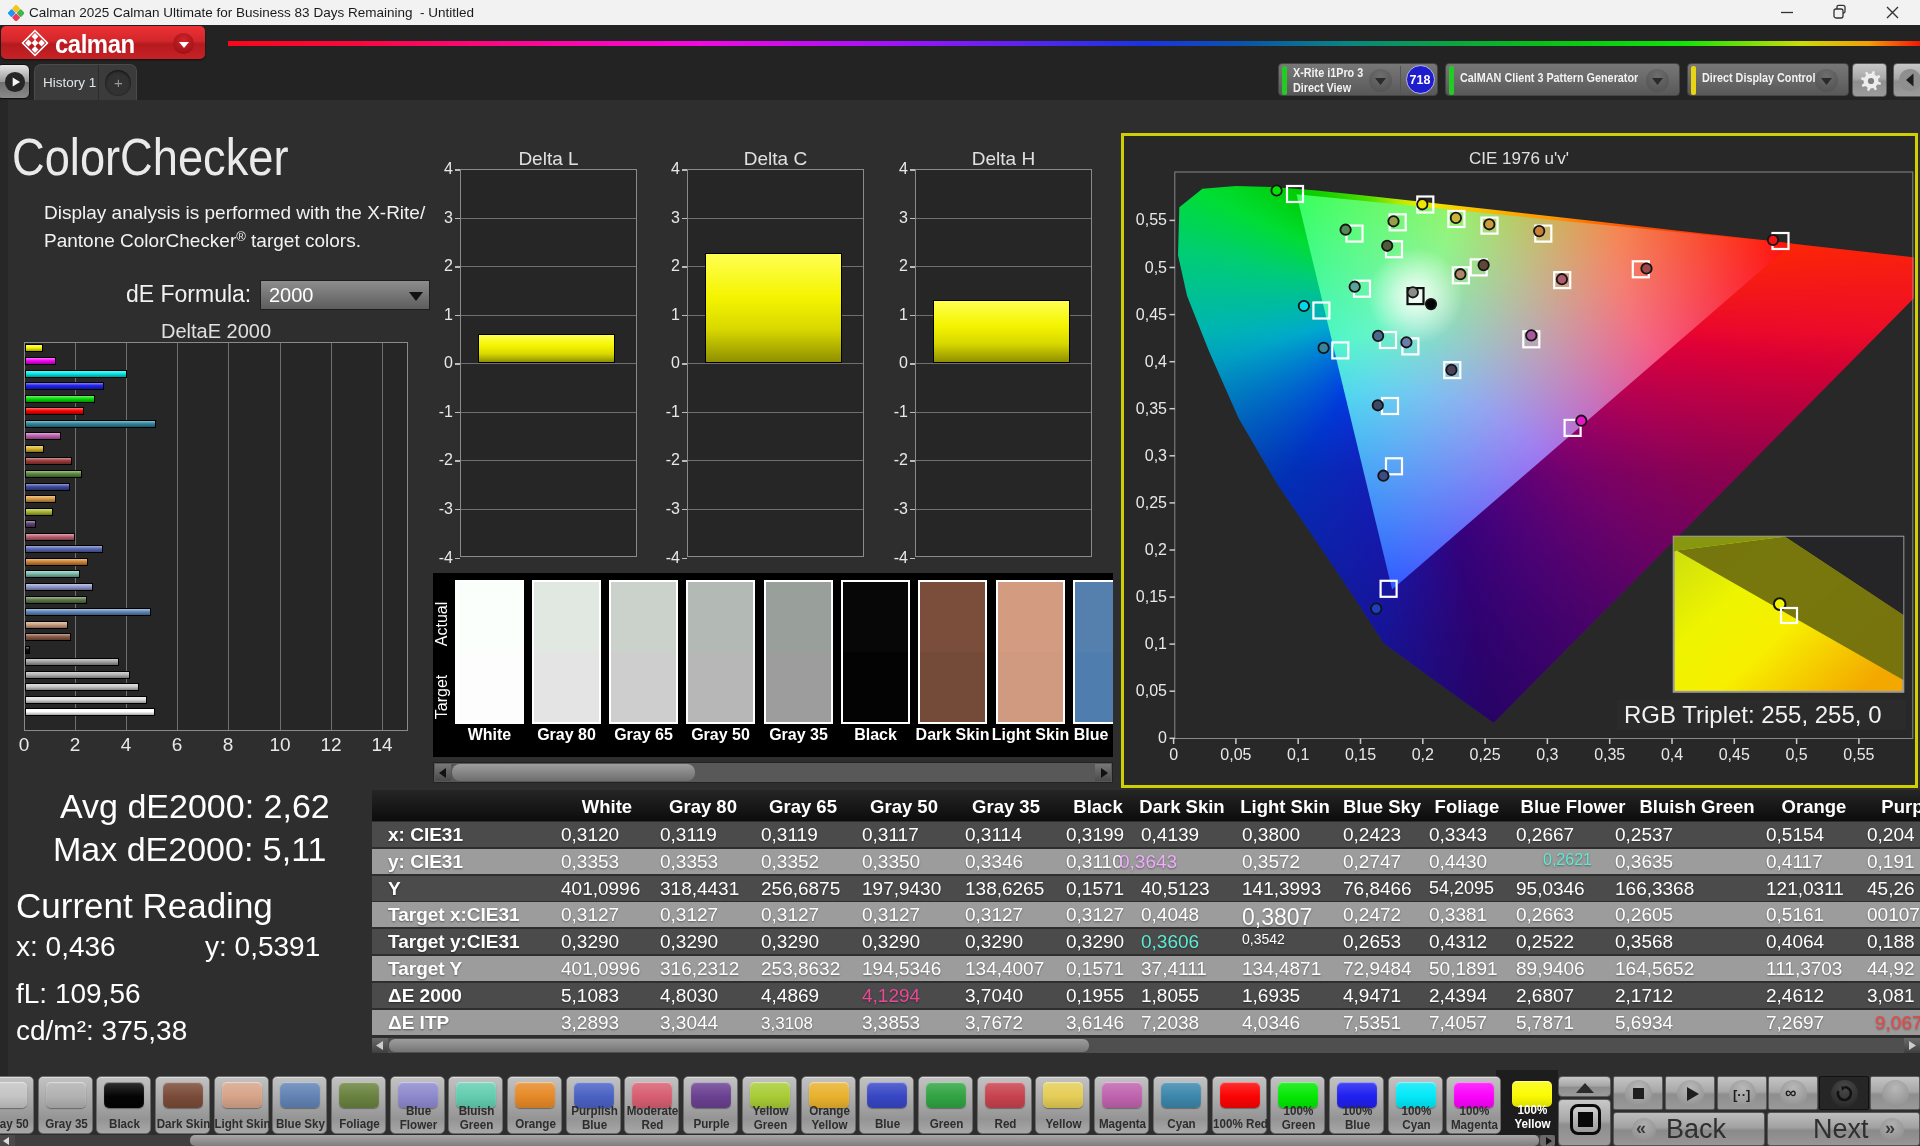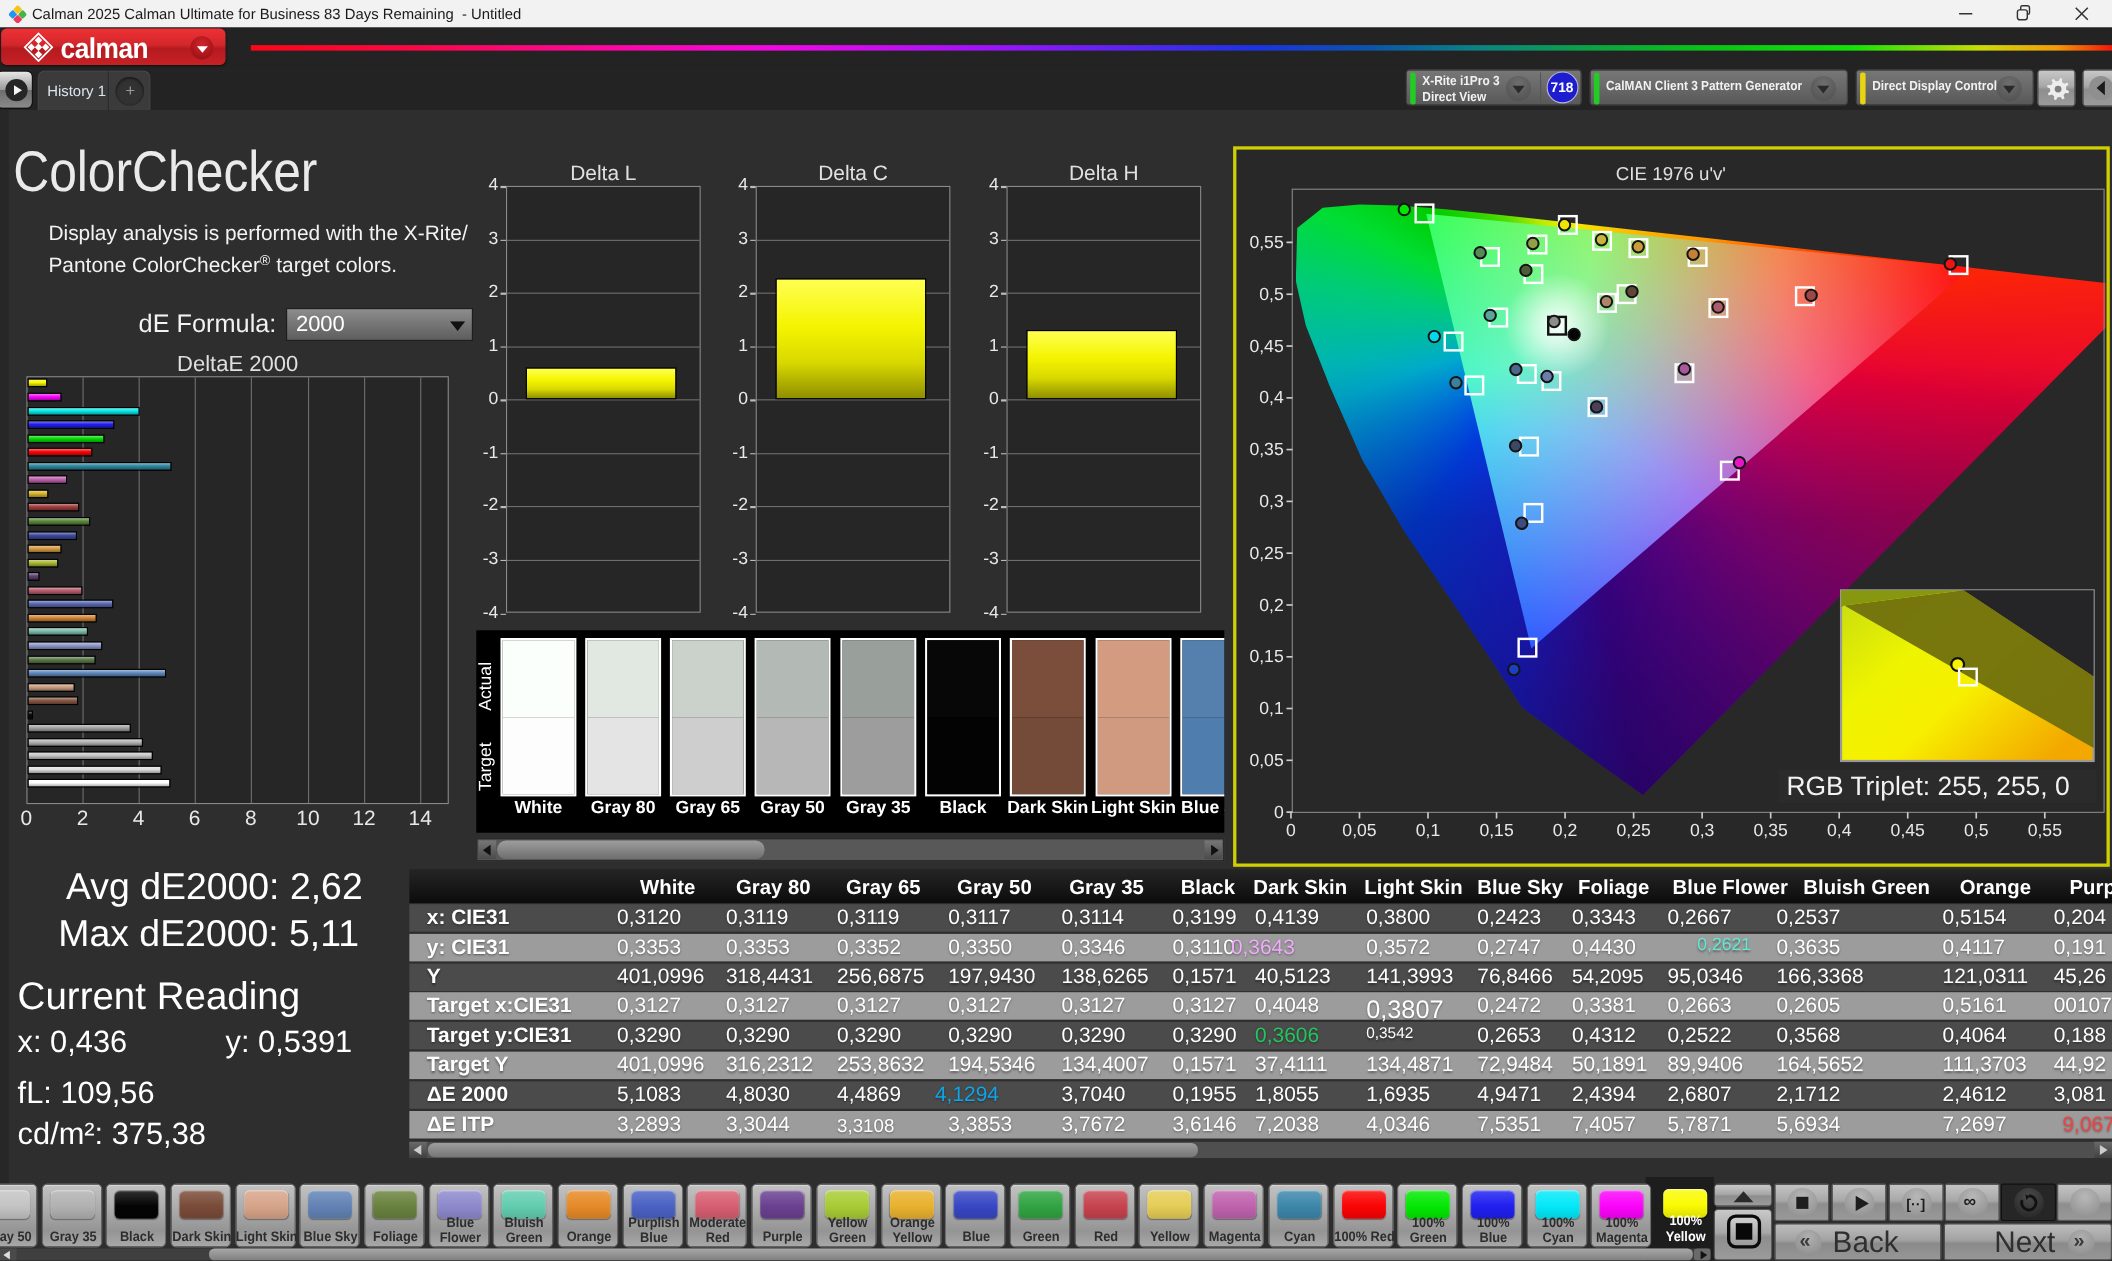--- a/index.html
+++ b/index.html
@@ -413,21 +413,21 @@
 <div class="a" style="left:1394px;top:114px;font-size:19px;color:#fff;text-shadow:0 1px 2px rgba(0,0,0,.4)">0,5161</div>
 <div class="a" style="left:1495px;top:114px;font-size:19px;color:#fff;text-shadow:0 1px 2px rgba(0,0,0,.4)">00107</div>
 <div class="a" style="left:0;top:139px;width:1548px;height:24.5px;background:#4b4b4b"></div>
 <div class="a" style="left:16px;top:141px;font-size:19px;font-weight:bold;color:#fff;text-shadow:0 1px 2px rgba(0,0,0,.45)">Target y:CIE31</div>
 <div class="a" style="left:189px;top:141px;font-size:19px;color:#fff;text-shadow:0 1px 2px rgba(0,0,0,.4)">0,3290</div>
 <div class="a" style="left:288px;top:141px;font-size:19px;color:#fff;text-shadow:0 1px 2px rgba(0,0,0,.4)">0,3290</div>
 <div class="a" style="left:389px;top:141px;font-size:19px;color:#fff;text-shadow:0 1px 2px rgba(0,0,0,.4)">0,3290</div>
 <div class="a" style="left:490px;top:141px;font-size:19px;color:#fff;text-shadow:0 1px 2px rgba(0,0,0,.4)">0,3290</div>
 <div class="a" style="left:593px;top:141px;font-size:19px;color:#fff;text-shadow:0 1px 2px rgba(0,0,0,.4)">0,3290</div>
 <div class="a" style="left:694px;top:141px;font-size:19px;color:#fff;text-shadow:0 1px 2px rgba(0,0,0,.4)">0,3290</div>
-<div class="a" style="left:769px;top:141px;font-size:19px;color:#22c55e;text-shadow:0 1px 2px rgba(0,0,0,.4)">0,3606</div>
+<div class="a" style="left:769px;top:141px;font-size:19px;color:#5eead4;text-shadow:0 1px 2px rgba(0,0,0,.4)">0,3606</div>
 <div class="a" style="left:870px;top:141px;font-size:14px;color:#fff;text-shadow:0 1px 2px rgba(0,0,0,.4)">0,3542</div>
 <div class="a" style="left:971px;top:141px;font-size:19px;color:#fff;text-shadow:0 1px 2px rgba(0,0,0,.4)">0,2653</div>
 <div class="a" style="left:1057px;top:141px;font-size:19px;color:#fff;text-shadow:0 1px 2px rgba(0,0,0,.4)">0,4312</div>
 <div class="a" style="left:1144px;top:141px;font-size:19px;color:#fff;text-shadow:0 1px 2px rgba(0,0,0,.4)">0,2522</div>
 <div class="a" style="left:1243px;top:141px;font-size:19px;color:#fff;text-shadow:0 1px 2px rgba(0,0,0,.4)">0,3568</div>
 <div class="a" style="left:1394px;top:141px;font-size:19px;color:#fff;text-shadow:0 1px 2px rgba(0,0,0,.4)">0,4064</div>
 <div class="a" style="left:1495px;top:141px;font-size:19px;color:#fff;text-shadow:0 1px 2px rgba(0,0,0,.4)">0,188</div>
 <div class="a" style="left:0;top:166px;width:1548px;height:24.5px;background:#9c9c9c"></div>
 <div class="a" style="left:16px;top:168px;font-size:19px;font-weight:bold;color:#fff;text-shadow:0 1px 2px rgba(0,0,0,.45)">Target Y</div>
 <div class="a" style="left:189px;top:168px;font-size:19px;color:#fff;text-shadow:0 1px 2px rgba(0,0,0,.4)">401,0996</div>
@@ -442,21 +442,21 @@
 <div class="a" style="left:1057px;top:168px;font-size:19px;color:#fff;text-shadow:0 1px 2px rgba(0,0,0,.4)">50,1891</div>
 <div class="a" style="left:1144px;top:168px;font-size:19px;color:#fff;text-shadow:0 1px 2px rgba(0,0,0,.4)">89,9406</div>
 <div class="a" style="left:1243px;top:168px;font-size:19px;color:#fff;text-shadow:0 1px 2px rgba(0,0,0,.4)">164,5652</div>
 <div class="a" style="left:1394px;top:168px;font-size:19px;color:#fff;text-shadow:0 1px 2px rgba(0,0,0,.4)">111,3703</div>
 <div class="a" style="left:1495px;top:168px;font-size:19px;color:#fff;text-shadow:0 1px 2px rgba(0,0,0,.4)">44,92</div>
 <div class="a" style="left:0;top:193px;width:1548px;height:24.5px;background:#4b4b4b"></div>
 <div class="a" style="left:16px;top:195px;font-size:19px;font-weight:bold;color:#fff;text-shadow:0 1px 2px rgba(0,0,0,.45)">ΔE 2000</div>
 <div class="a" style="left:189px;top:195px;font-size:19px;color:#fff;text-shadow:0 1px 2px rgba(0,0,0,.4)">5,1083</div>
 <div class="a" style="left:288px;top:195px;font-size:19px;color:#fff;text-shadow:0 1px 2px rgba(0,0,0,.4)">4,8030</div>
 <div class="a" style="left:389px;top:195px;font-size:19px;color:#fff;text-shadow:0 1px 2px rgba(0,0,0,.4)">4,4869</div>
-<div class="a" style="left:478px;top:195px;font-size:19px;color:#0ea5e9;text-shadow:0 1px 2px rgba(0,0,0,.4)">4,1294</div>
+<div class="a" style="left:490px;top:195px;font-size:19px;color:#ec4899;text-shadow:0 1px 2px rgba(0,0,0,.4)">4,1294</div>
 <div class="a" style="left:593px;top:195px;font-size:19px;color:#fff;text-shadow:0 1px 2px rgba(0,0,0,.4)">3,7040</div>
 <div class="a" style="left:694px;top:195px;font-size:19px;color:#fff;text-shadow:0 1px 2px rgba(0,0,0,.4)">0,1955</div>
 <div class="a" style="left:769px;top:195px;font-size:19px;color:#fff;text-shadow:0 1px 2px rgba(0,0,0,.4)">1,8055</div>
 <div class="a" style="left:870px;top:195px;font-size:19px;color:#fff;text-shadow:0 1px 2px rgba(0,0,0,.4)">1,6935</div>
 <div class="a" style="left:971px;top:195px;font-size:19px;color:#fff;text-shadow:0 1px 2px rgba(0,0,0,.4)">4,9471</div>
 <div class="a" style="left:1057px;top:195px;font-size:19px;color:#fff;text-shadow:0 1px 2px rgba(0,0,0,.4)">2,4394</div>
 <div class="a" style="left:1144px;top:195px;font-size:19px;color:#fff;text-shadow:0 1px 2px rgba(0,0,0,.4)">2,6807</div>
 <div class="a" style="left:1243px;top:195px;font-size:19px;color:#fff;text-shadow:0 1px 2px rgba(0,0,0,.4)">2,1712</div>
 <div class="a" style="left:1394px;top:195px;font-size:19px;color:#fff;text-shadow:0 1px 2px rgba(0,0,0,.4)">2,4612</div>
 <div class="a" style="left:1495px;top:195px;font-size:19px;color:#fff;text-shadow:0 1px 2px rgba(0,0,0,.4)">3,081</div>

